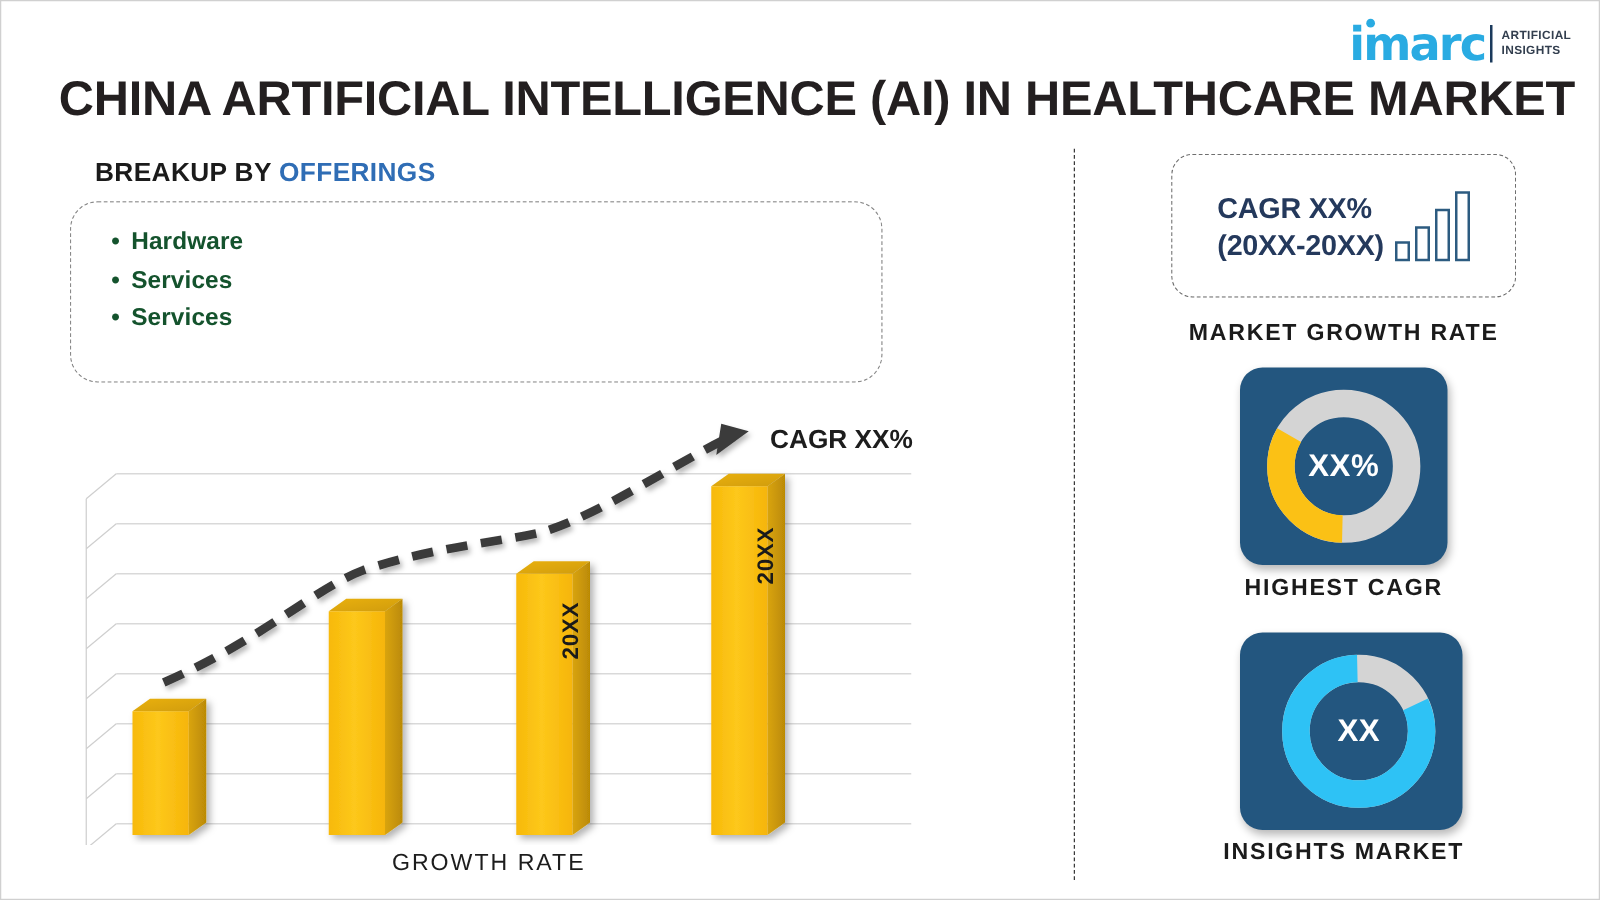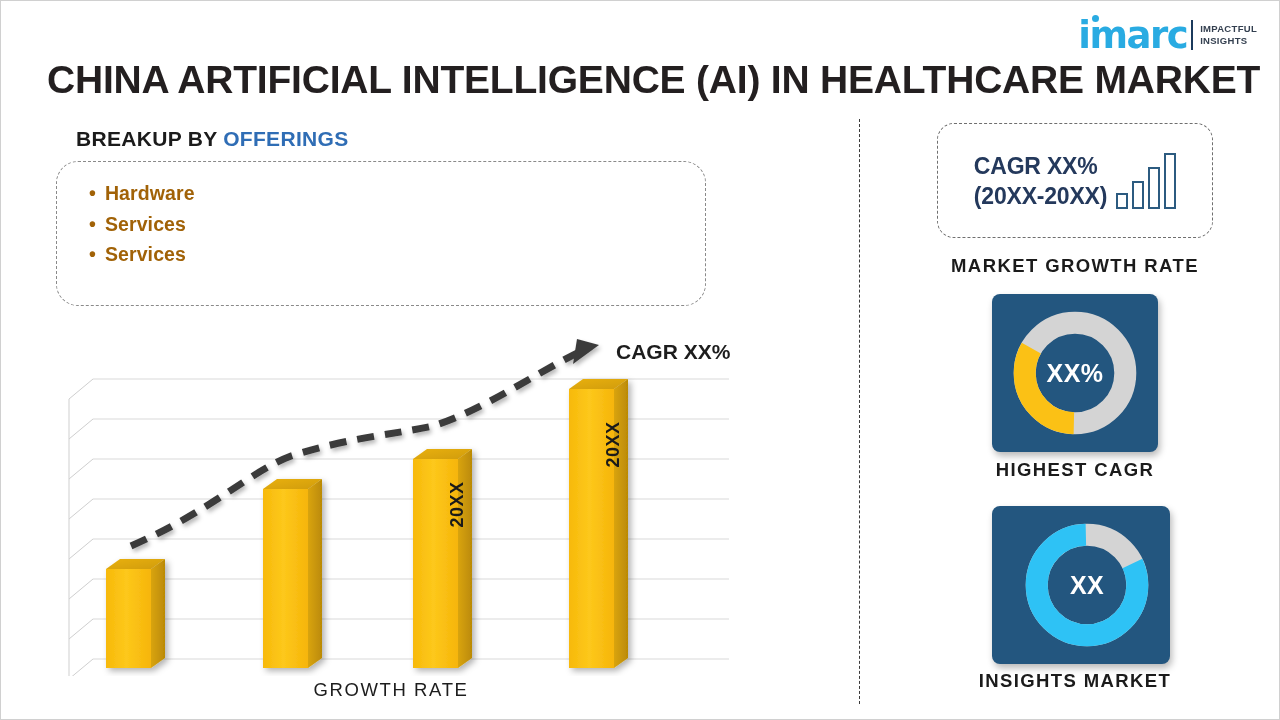--- a/index.html
+++ b/index.html
@@ -97,21 +97,21 @@
     box-sizing: border-box;
   }
   #offerings-list {
     margin: 0;
     padding: 16px 0 0 32px;
     list-style: none;
   }
   #offerings-list li {
     font-size: 19.5px;
     font-weight: bold;
-    color: #a16207;
+    color: #14532d;
     line-height: 30.5px;
     letter-spacing: 0.1px;
   }
   #offerings-list li::before {
     content: "\2022";
     margin-right: 9px;
   }
 
   
   #chart {
@@ -210,21 +210,21 @@
     letter-spacing: 1.4px;
   }
   #market-growth-label { left: 934px; top: 254px; }
   #highest-cagr-label  { left: 934px; top: 458px; }
   #largest-market-label{ left: 934px; top: 669px; }
 
   .donut-card {
     position: absolute;
     width: 166px;
     height: 158px;
-    border-radius: 8px;
+    border-radius: 18px;
     background: #23567f;
     box-shadow: 2px 4px 7px rgba(0,0,0,0.28);
     display: flex;
     align-items: center;
     justify-content: center;
   }
   #highest-cagr-card { left: 991px; top: 293px; }
   #largest-market-card { left: 991px; top: 505px; padding-left: 12px; }
 
   .donut-wrap {
@@ -254,21 +254,21 @@
 
 <div id="page">
 
   <div id="logo">
     <div id="logo-mark">
       <span id="logo-dot"></span>
       <span>imarc</span>
     </div>
     <div id="logo-bar"></div>
     <div id="logo-tag">
-      <div>IMPACTFUL</div>
+      <div>ARTIFICIAL</div>
       <div>INSIGHTS</div>
     </div>
   </div>
 
   <div id="title">CHINA ARTIFICIAL INTELLIGENCE (AI) IN HEALTHCARE MARKET</div>
 
   <div id="breakup-heading">
     <span>BREAKUP BY </span><span class="accent">OFFERINGS</span>
   </div>
 

